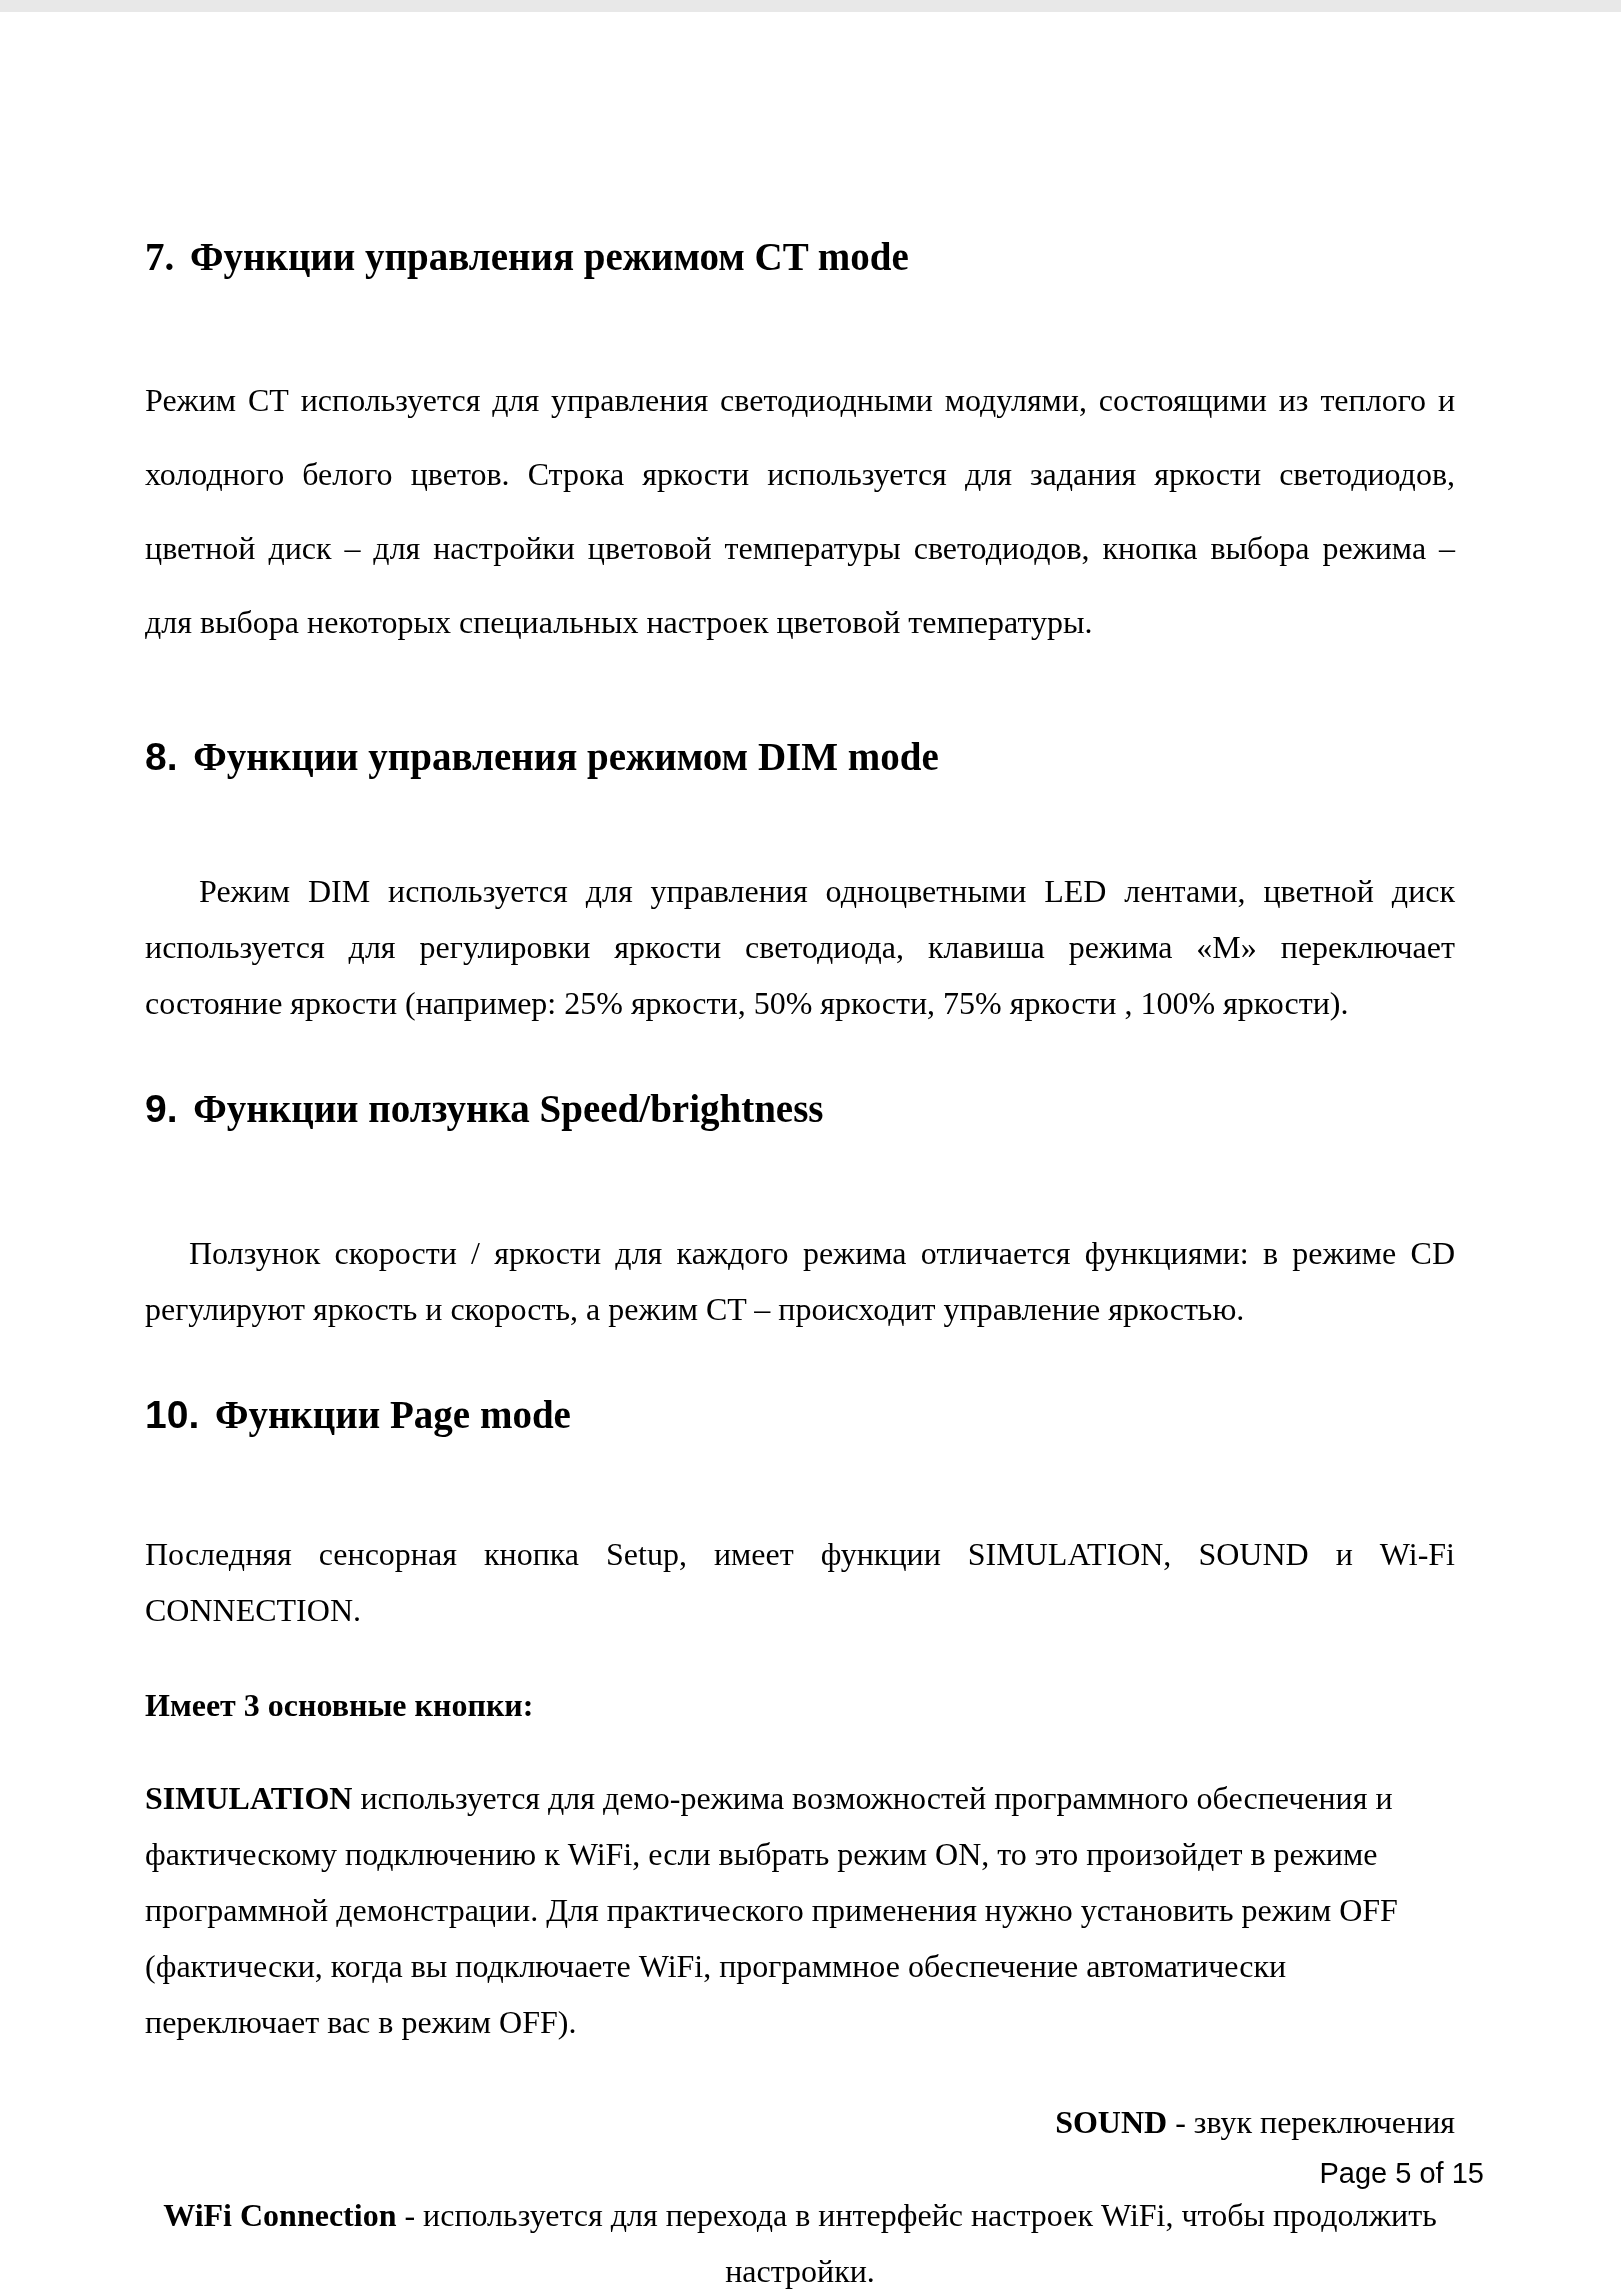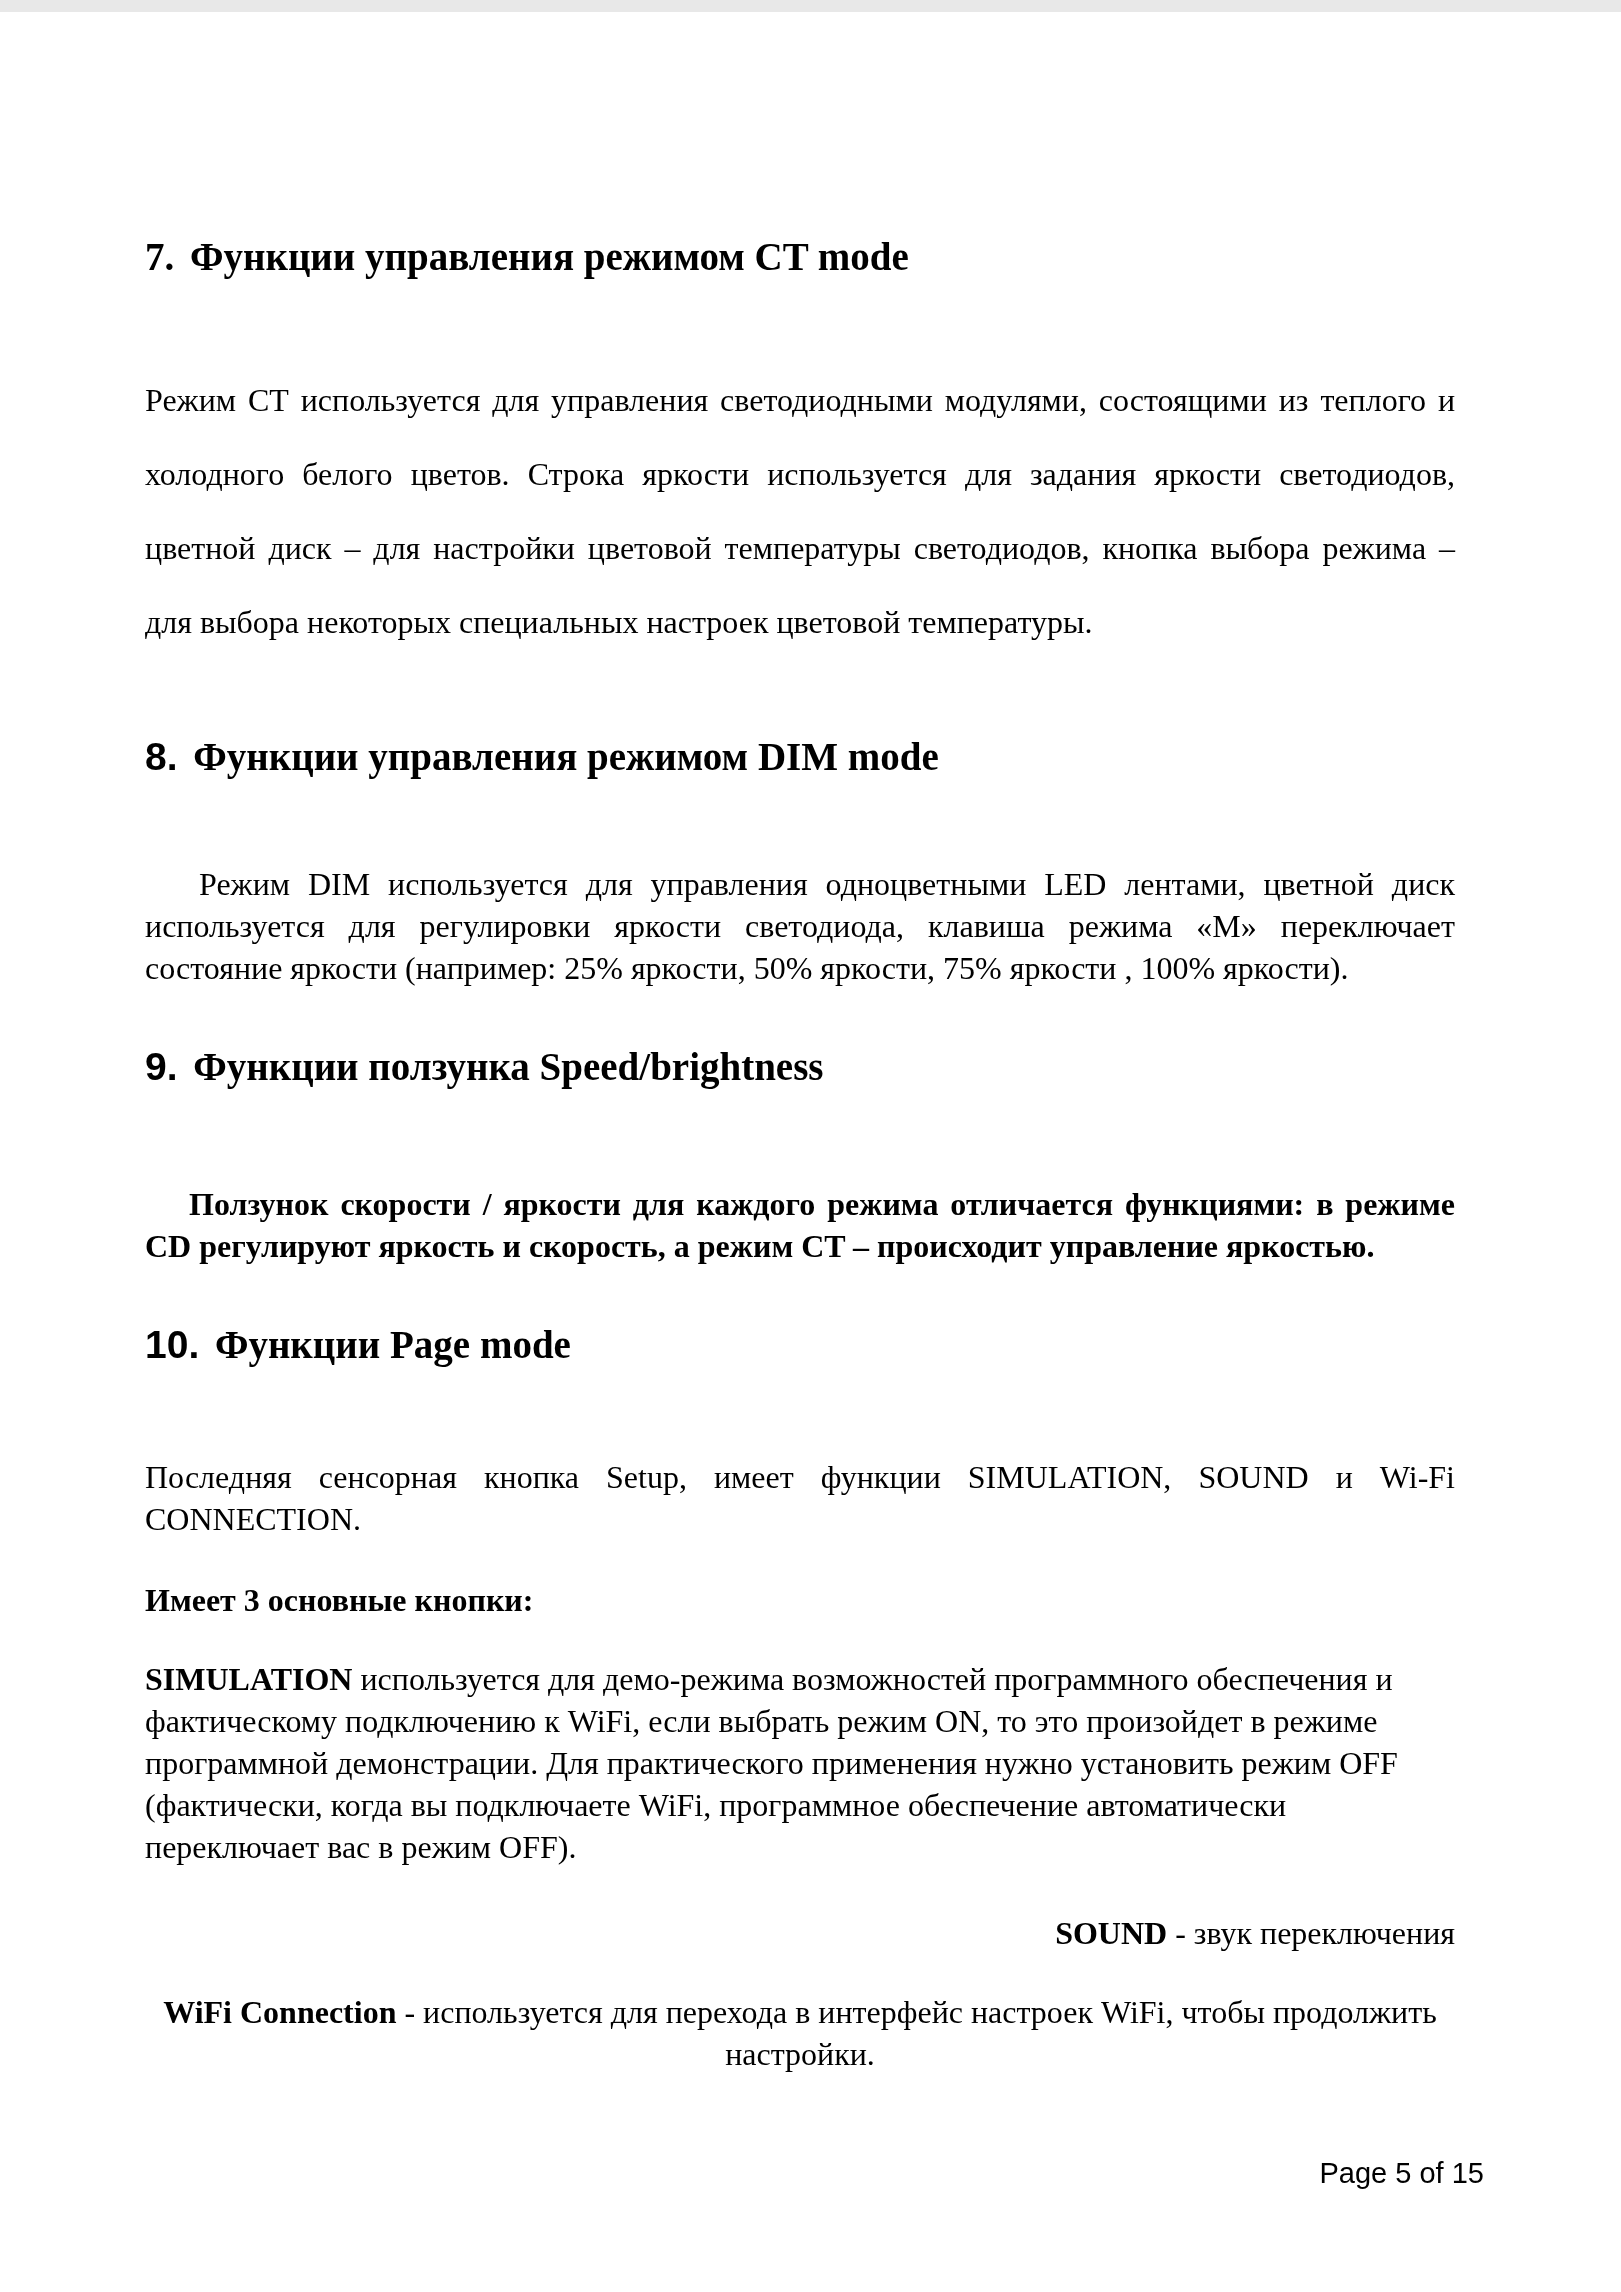--- a/index.html
+++ b/index.html
@@ -24,39 +24,38 @@
     font-size: 39px;
     line-height: 47px;
     font-weight: bold;
     font-family: "Liberation Serif", serif;
   }
   .num { margin-right: 15.7px; }
   .num-sans { font-family: "Liberation Sans", sans-serif; }
   p {
     margin: 0;
     font-size: 32px;
-    line-height: 42px;
+    line-height: 56px;
   }
   .p-ct {
     margin-top: 83px;
     line-height: 74px;
     text-align: justify;
   }
   .h-dim { margin-top: 74px; }
   .p-dim {
     margin-top: 83px;
     text-align: justify;
     text-indent: 54px;
   }
   .h-speed { margin-top: 54px; }
   .p-speed {
     margin-top: 93px;
     text-align: justify;
     text-indent: 44px;
-    font-weight: bold;
   }
   .h-setup { margin-top: 54px; }
   .p-setup {
     margin-top: 88px;
     text-align: justify;
   }
   .p-intro {
     margin-top: 39px;
     font-weight: bold;
   }

